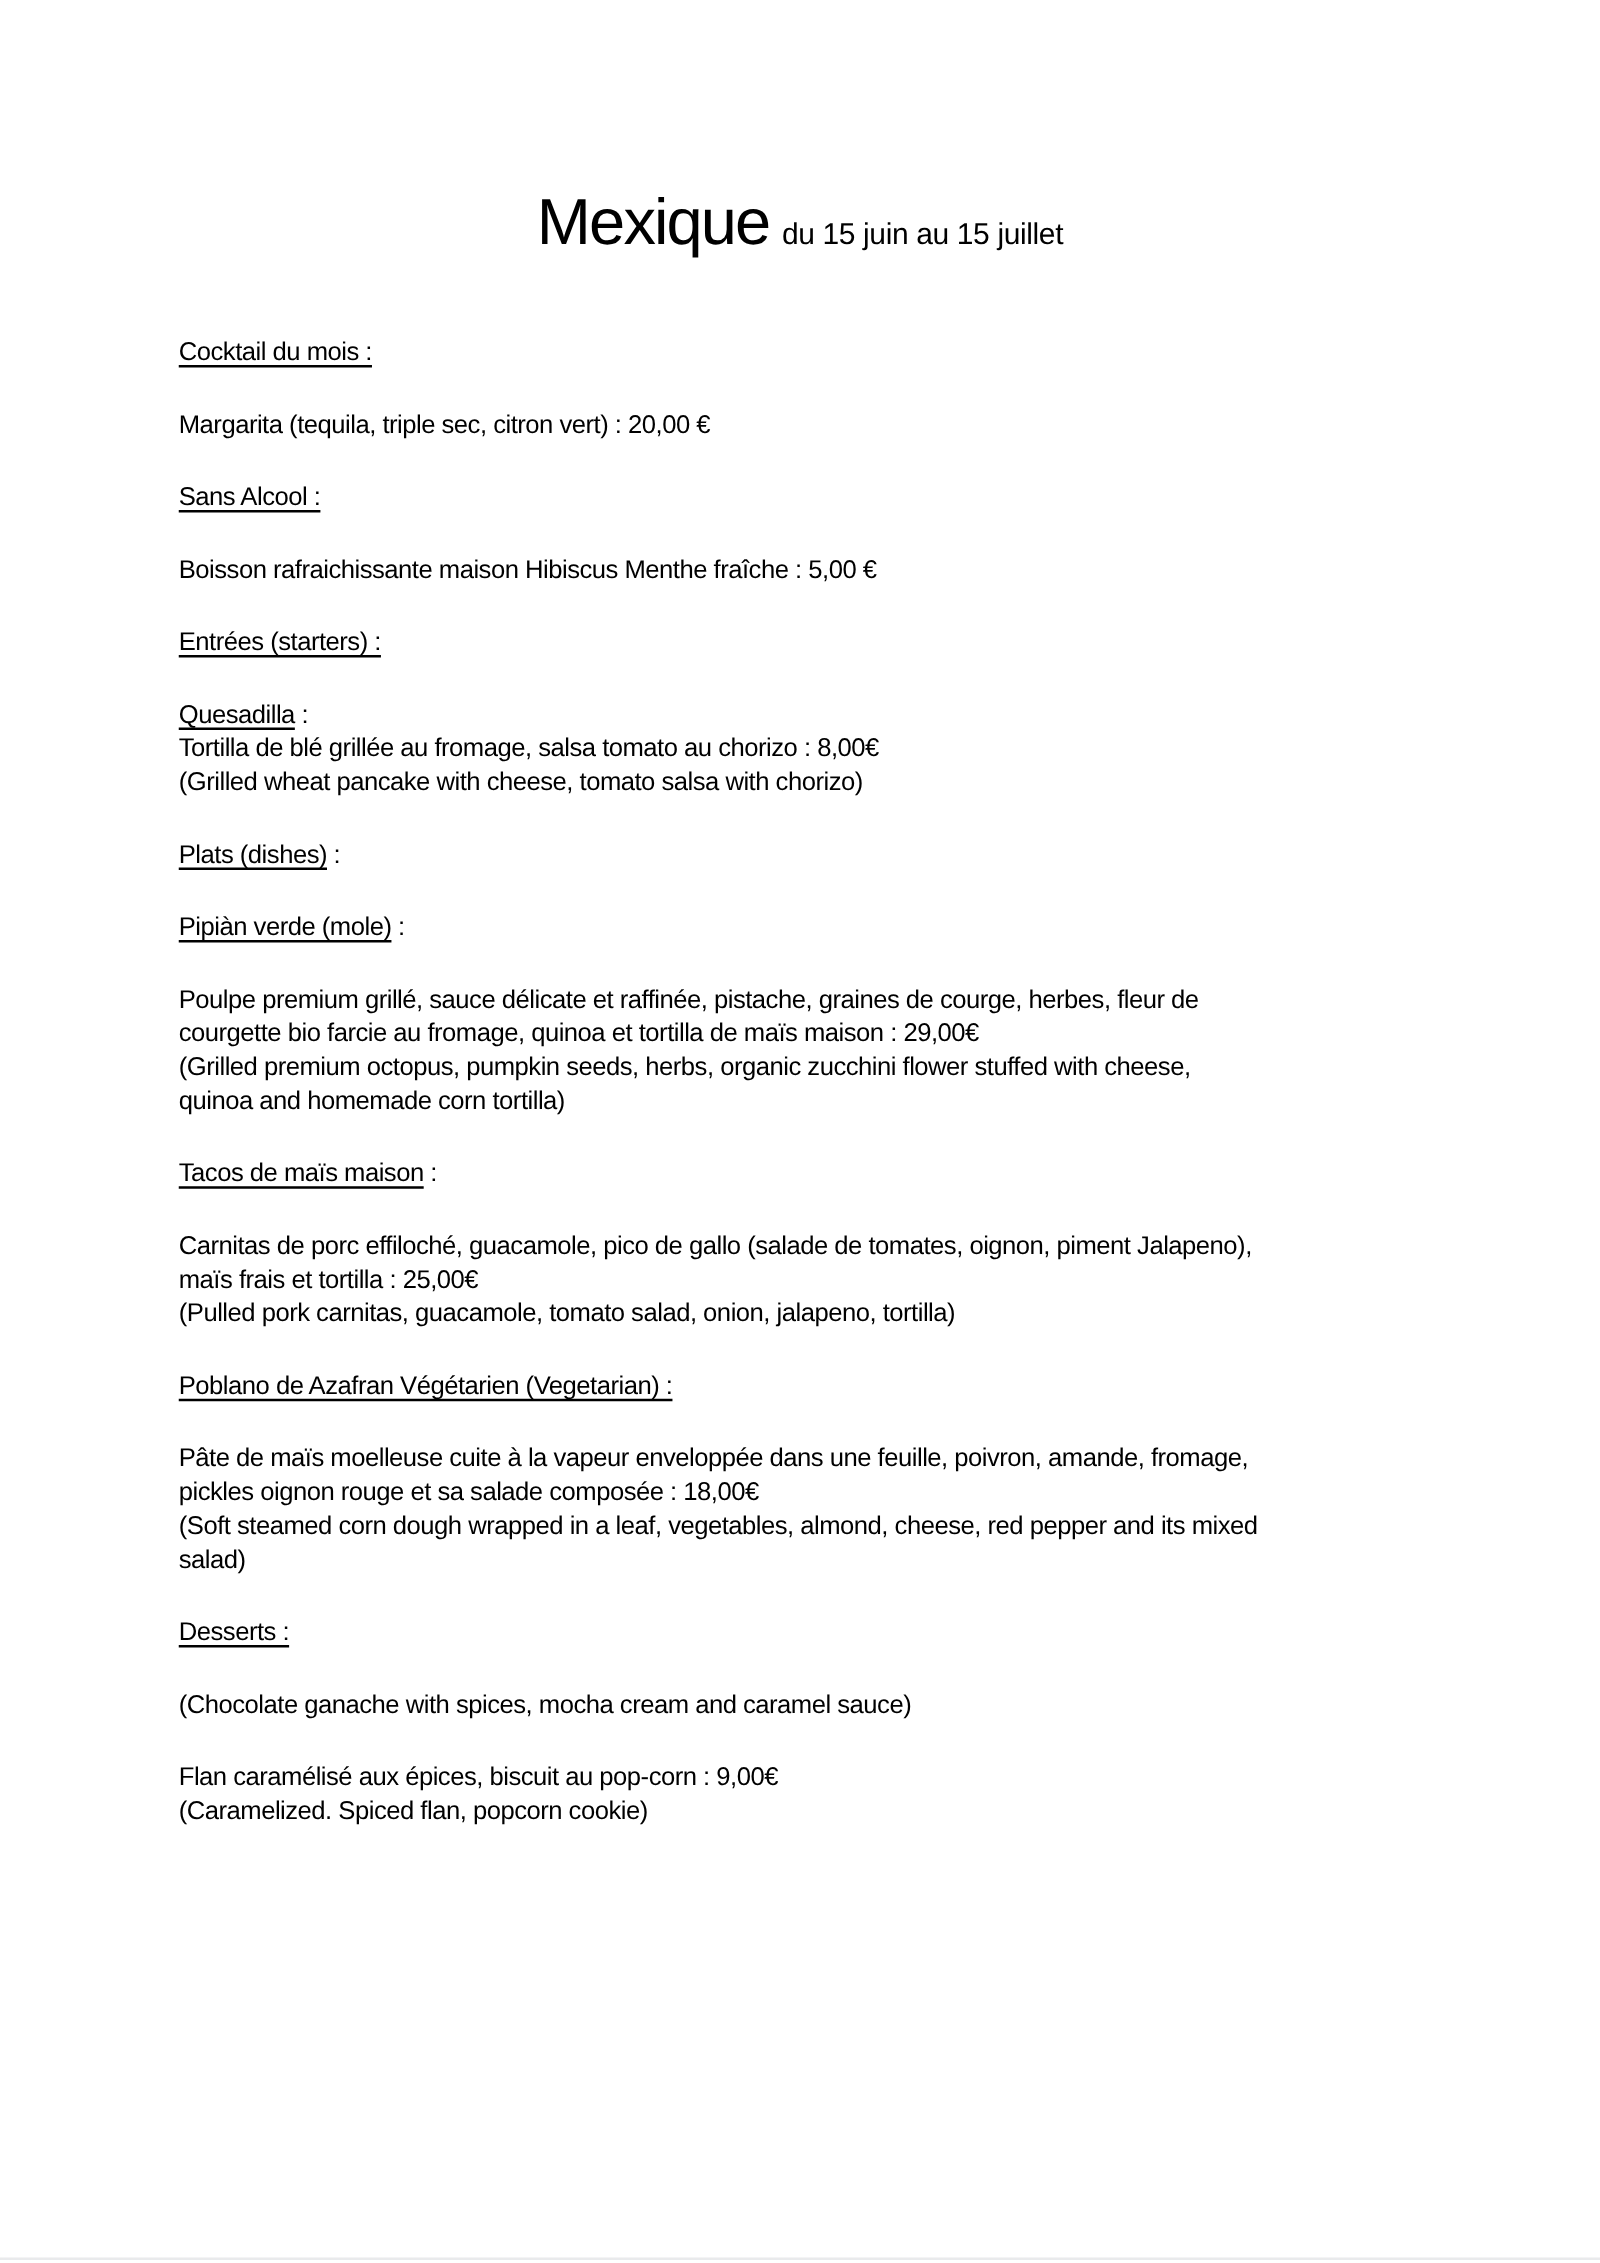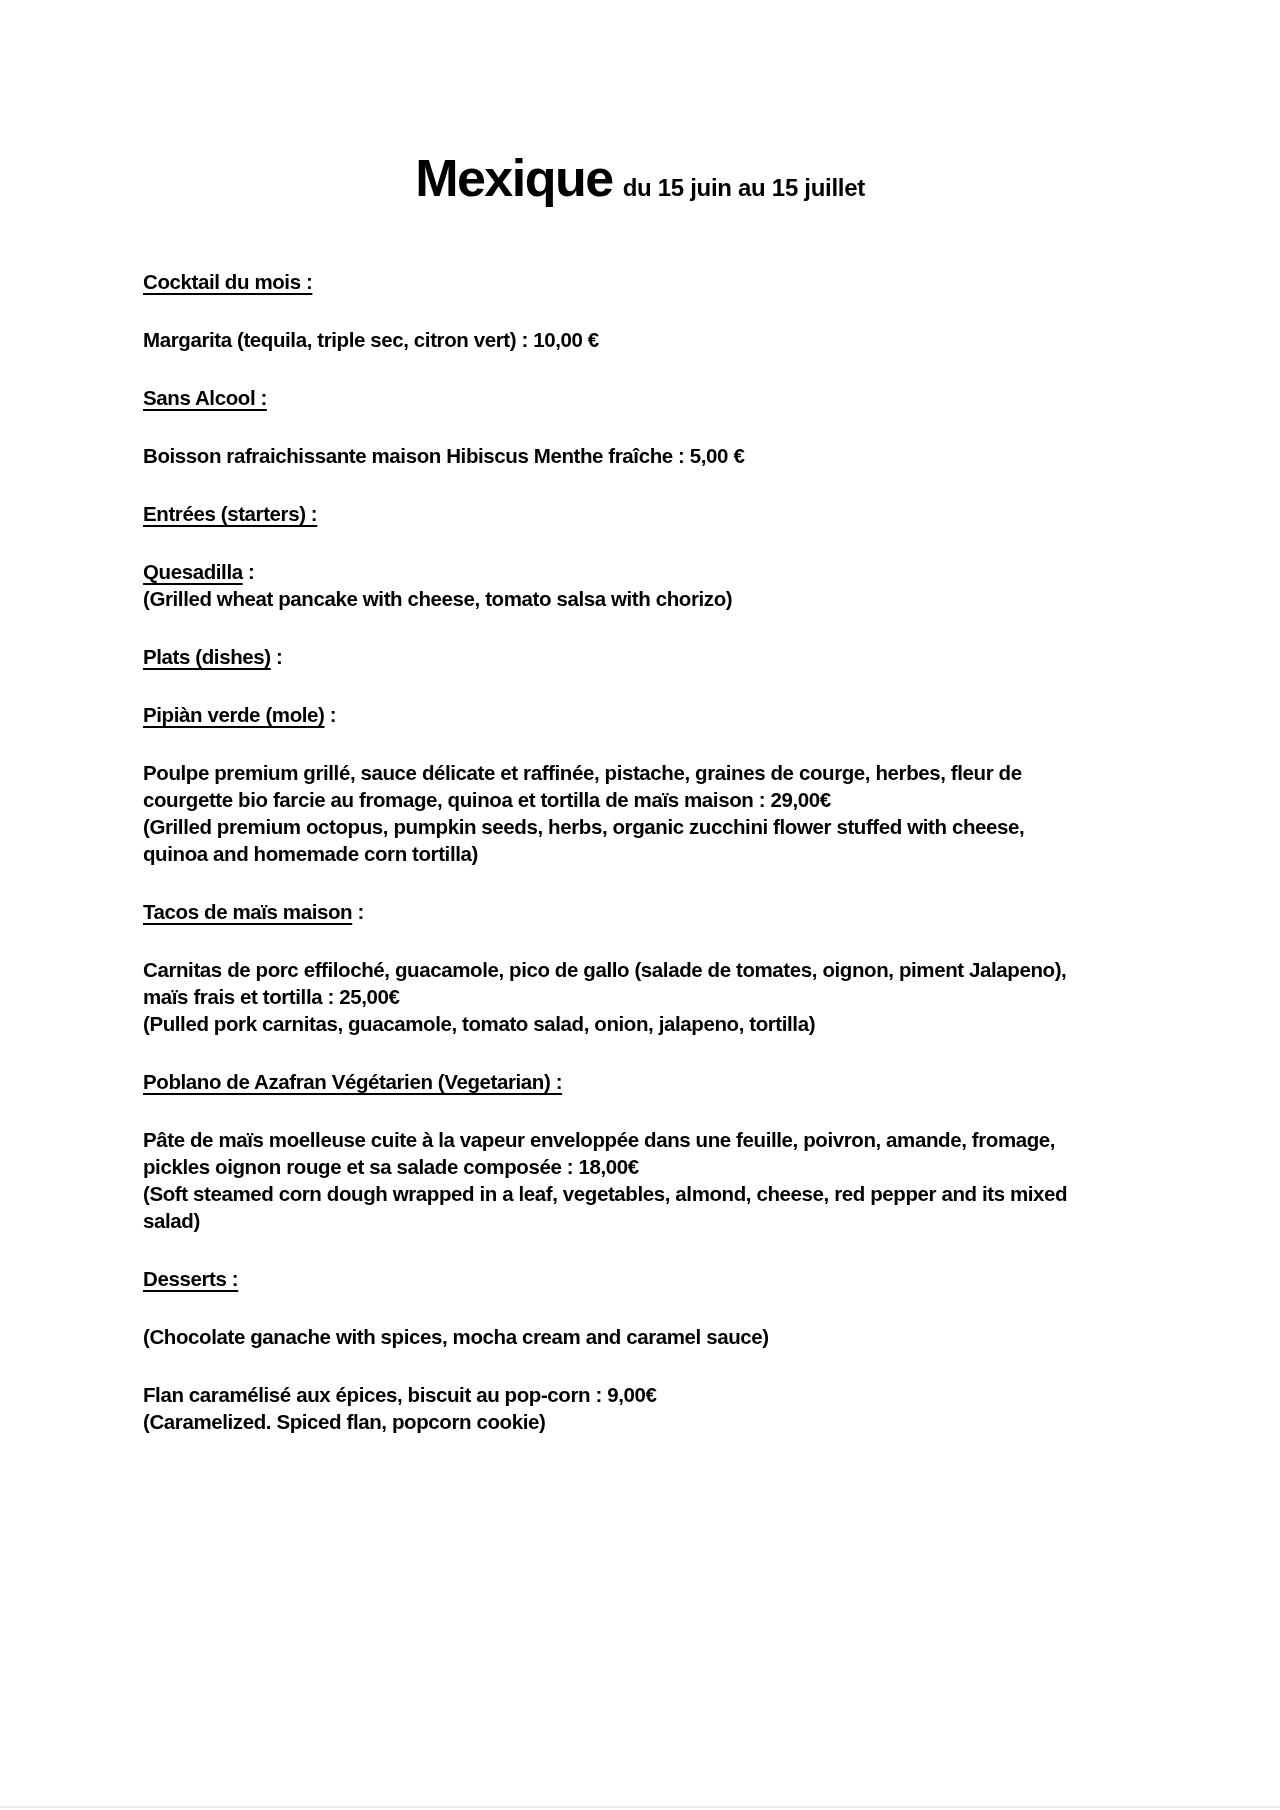--- a/index.html
+++ b/index.html
@@ -6,21 +6,21 @@
     margin: 0;
     padding: 0;
     background: #ffffff;
   }
   .page {
     position: relative;
     width: 1280px;
     height: 1810px;
     background: #ffffff;
     font-family: "Liberation Sans", sans-serif;
-    font-weight: 700;
+    font-weight: 400;
     color: #000000;
     overflow: hidden;
   }
   .title-wrap {
     padding-top: 148px;
     text-align: center;
     white-space: nowrap;
   }
   .title-main {
     font-size: 52px;
@@ -67,33 +67,34 @@
 
   <div class="title-wrap">
     <span class="title-main">Mexique</span><span class="title-sub">du 15 juin au 15 juillet</span>
   </div>
 
   <div class="content">
       <div class="menu-block">
         <div class="line"><span class="heading-underline">Cocktail du mois :</span></div>
       </div>
       <div class="menu-block">
-        <div class="line">Margarita (tequila, triple sec, citron vert) : 10,00 €</div>
+        <div class="line">Margarita (tequila, triple sec, citron vert) : 20,00 €</div>
       </div>
       <div class="menu-block">
         <div class="line"><span class="heading-underline">Sans Alcool :</span></div>
       </div>
       <div class="menu-block">
         <div class="line">Boisson rafraichissante maison Hibiscus Menthe fraîche : 5,00 €</div>
       </div>
       <div class="menu-block">
         <div class="line"><span class="heading-underline">Entrées (starters) :</span></div>
       </div>
       <div class="menu-block">
         <div class="line"><span class="heading-underline">Quesadilla</span><span> :</span></div>
+        <div class="line">Tortilla de blé grillée au fromage, salsa tomato au chorizo : 8,00€</div>
         <div class="line">(Grilled wheat pancake with cheese, tomato salsa with chorizo)</div>
       </div>
       <div class="menu-block">
         <div class="line"><span class="heading-underline">Plats (dishes)</span><span> :</span></div>
       </div>
       <div class="menu-block">
         <div class="line"><span class="heading-underline">Pipiàn verde (mole)</span><span> :</span></div>
       </div>
       <div class="menu-block">
         <div class="line">Poulpe premium grillé, sauce délicate et raffinée, pistache, graines de courge, herbes, fleur de</div>

